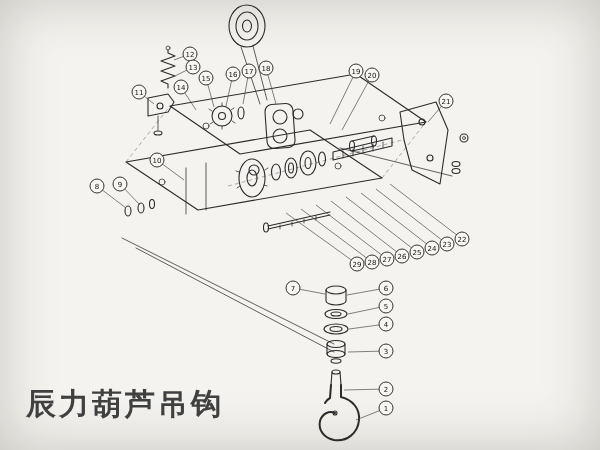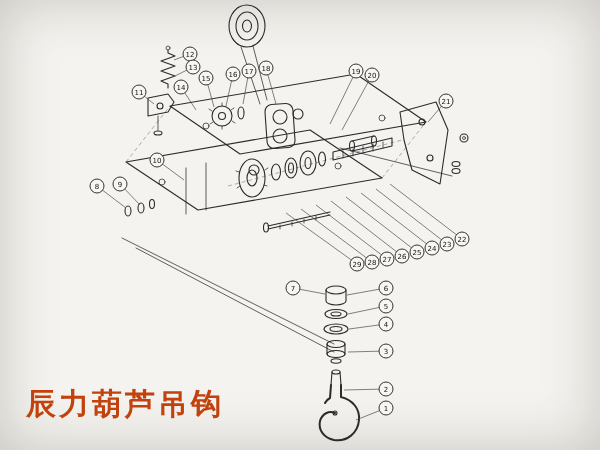--- a/index.html
+++ b/index.html
@@ -300,14 +300,14 @@
           <text x="372" y="264.6" class="bubble-num">28</text>
         </g>
         <g>
           <line x1="357" y1="264" x2="286" y2="213" class="leader"></line>
           <circle cx="357" cy="264" r="7" class="bubble"></circle>
           <text x="357" y="266.6" class="bubble-num">29</text>
         </g>
       </g>
   </svg>
 
-  <div class="watermark" style="color: #c2410c;">辰力葫芦吊钩</div>
+  <div class="watermark" style="color: #404040;">辰力葫芦吊钩</div>
 </div>
 
 </body></html>

